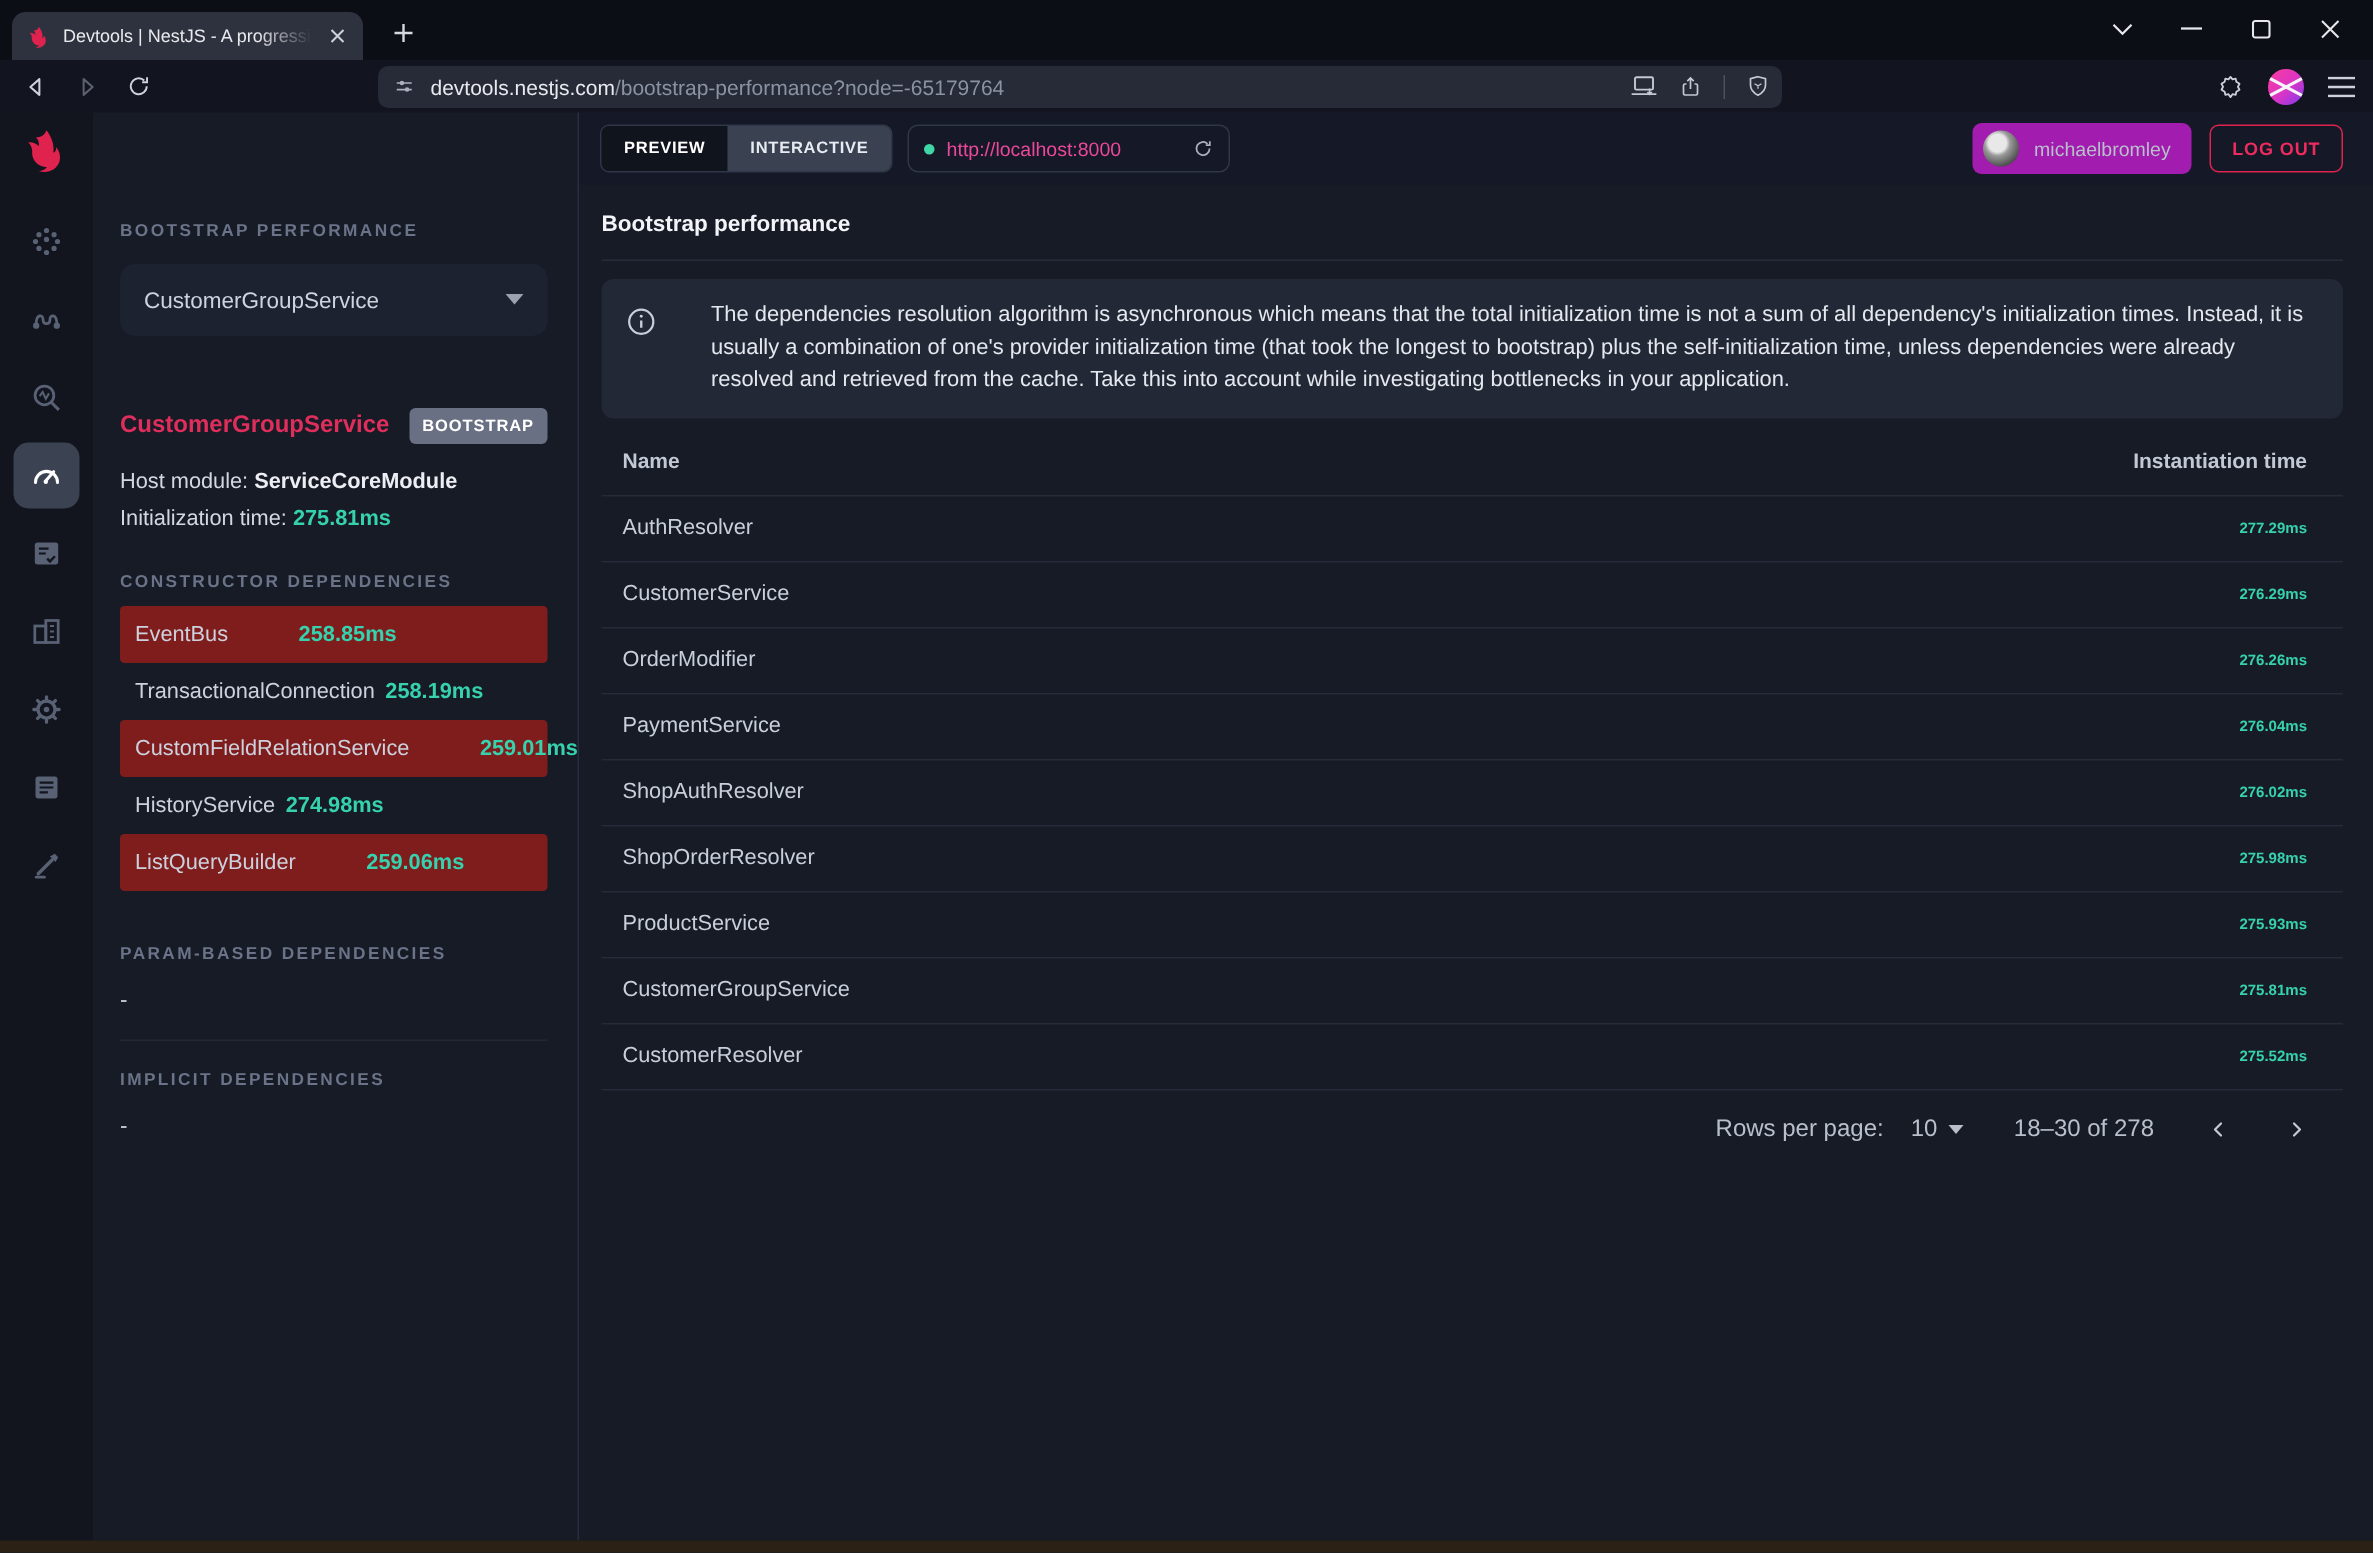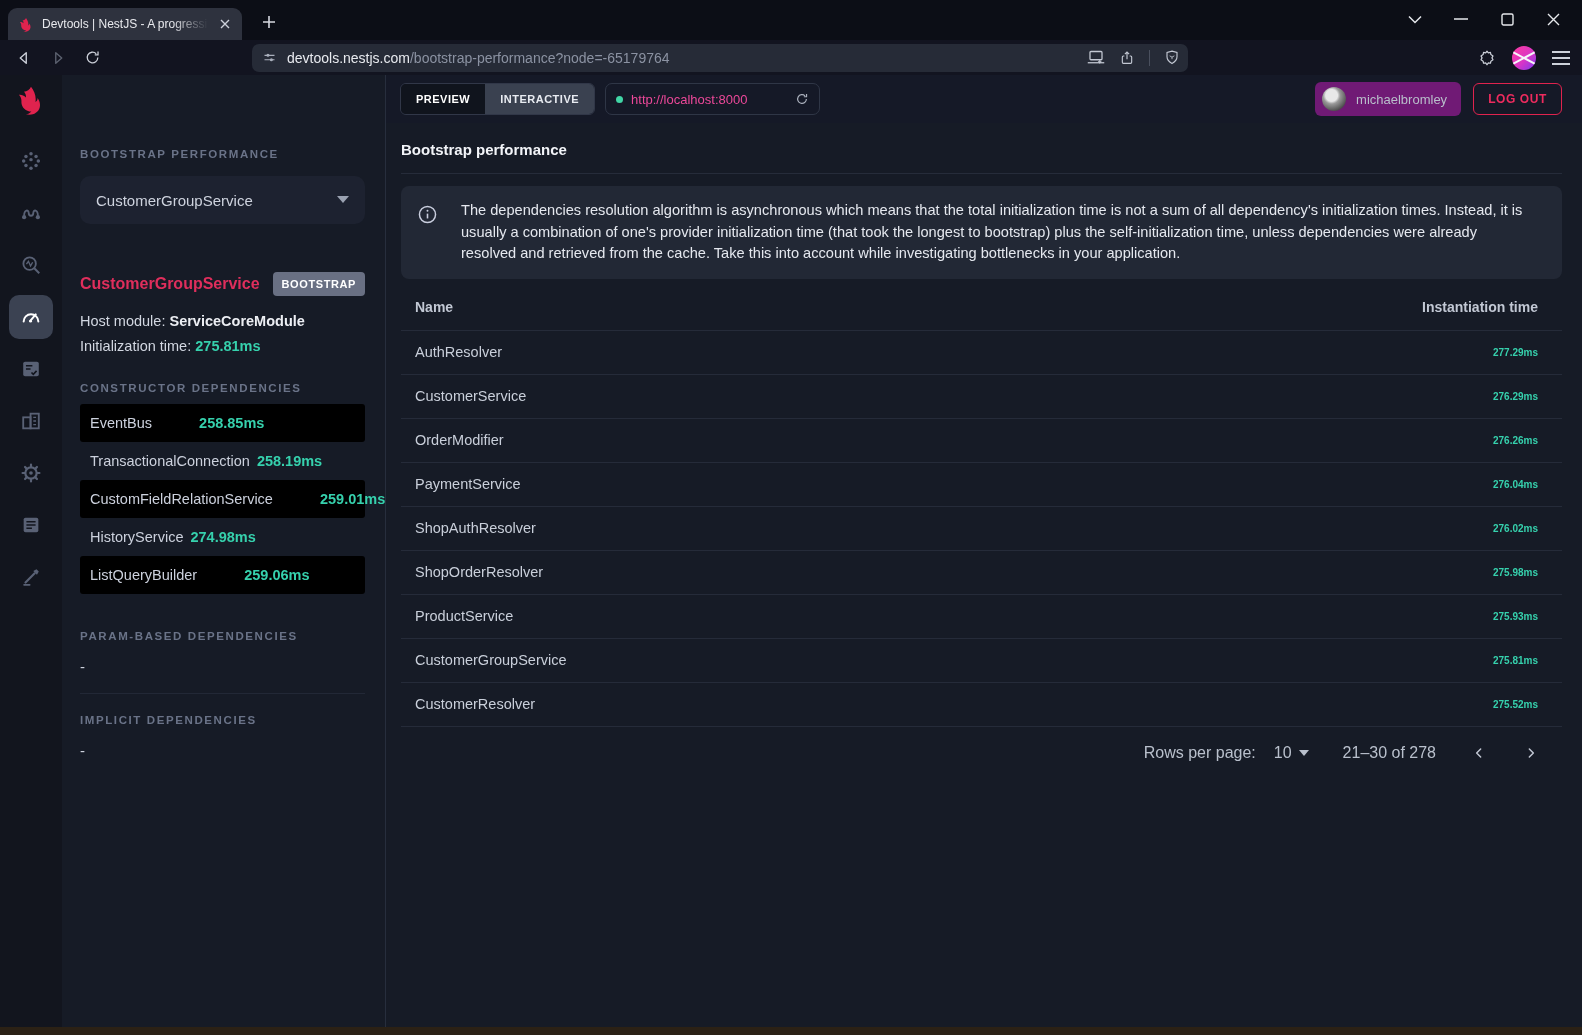--- a/index.html
+++ b/index.html
@@ -59,50 +59,50 @@
   .node-name { color:#df2e5c; font-size:16px; font-weight:bold; }
   .badge { background:#697083; color:#ffffff; font-size:11px; font-weight:bold; letter-spacing:.6px;
            border-radius:4px; padding:6px 9px; }
   .kv { margin-top:17px; font-size:14.5px; color:#d2d7e1; }
   .kv + .kv { margin-top:9px; }
   .kv b { color:#eceef3; }
   .kv .teal { color:#36d1ad; font-weight:bold; }
   .sec-head.mt { margin-top:28px; }
   .dep-list { margin-top:10px; }
   .dep-item { height:38px; display:flex; align-items:center; padding:0 10px; gap:7px; font-size:14.5px; color:#ccd1dd; }
-  .dep-item.alt { background:#000000; border-radius:3px;gap:47px; }
+  .dep-item.alt { background:#7f1d1d; border-radius:3px;gap:47px; }
   .dep-item .teal { color:#36d1ad; font-weight:bold; }
   .sec-head.mt2 { margin-top:36px; }
   .dash { margin-top:16px; color:#cdd2dd; font-size:15px; }
   .panel-divider { margin-top:18px; height:1px; background:#222836; }
   .sec-head.mt3 { margin-top:20px; }
 
   .main { flex:1; display:flex; flex-direction:column; background:#161b26; }
   .app-header { height:48px; flex:none; display:flex; align-items:center; padding:0 20px 0 14px; background:#151927; }
   .segmented { display:flex; height:32px; border:1px solid #313748; border-radius:6px; overflow:hidden; }
   .seg { display:flex; align-items:center; justify-content:center; font-size:11px; font-weight:bold; letter-spacing:.5px; padding:0 15px; }
   .seg.preview { background:#10141d; color:#ffffff; }
   .seg.interactive { background:#3a4150; color:#e8ebf1; }
   .appurl { margin-left:10px; width:215px; height:32px; border:1px solid #2f3646; border-radius:7px;
             display:flex; align-items:center; padding:0 10px; gap:8px; }
   .dot { width:7px; height:7px; border-radius:50%; background:#41d6a6; }
   .appurl .u { flex:1; color:#ec4899; font-size:13px; }
   .appurl .refresh { color:#aab0bc; }
   .hdr-right { margin-left:auto; display:flex; align-items:center; gap:12px; }
-  .userchip { height:34px; background:#701a75; border-radius:6px; display:flex; align-items:center; padding:0 14px 0 7px; gap:10px;text-align:right; }
+  .userchip { height:34px; background:#a21caf; border-radius:6px; display:flex; align-items:center; padding:0 14px 0 7px; gap:10px;text-align:right; }
   .user-avatar { width:24px; height:24px; border-radius:50%;
      background:radial-gradient(circle at 40% 35%, #e8e8e8 0 28%, #9a9a9a 40%, #4c4c4c 75%, #2c2c2c 100%); }
   .username { color:#b9bfcb; font-size:13px; }
   .logout { height:32px; border:1px solid #e0234e; border-radius:6px; color:#ee2b5e; font-size:12px;
             font-weight:bold; letter-spacing:.6px; display:flex; align-items:center; padding:0 14px; background:transparent; }
 
   .content { padding:18px 20px 0 15px; }
   .page-title { color:#f2f4f8; font-size:15px; font-weight:bold; padding-bottom:15px; border-bottom:1px solid #262c3a; }
   .infobox { margin-top:12px; background:#222835; border-radius:8px; padding:14px 26px 14px 16px;
-             display:flex; gap:23px; align-items:flex-start; }
+             display:flex; gap:36px; align-items:flex-start; }
   .infobox .i-icon { color:#c9cede; margin-top:4px; flex:none; }
   .infobox .i-text { color:#e5e8ef; font-size:14.6px; line-height:21.5px; }
 
   .table { margin-top:6px; }
   .thead { display:flex; justify-content:space-between; align-items:center; height:46px; padding:0 24px 0 14px;
            border-bottom:1px solid #252b39; color:#c2c8d4; font-size:14px; font-weight:bold; }
   .trow { display:flex; justify-content:space-between; align-items:center; height:44px; padding:0 24px 0 14px;
           border-bottom:1px solid #252b39; }
   .tname { color:#c9cfda; font-size:14.5px; }
   .ttime { color:#36d1ad; font-size:10px; font-weight:bold; }
@@ -447,21 +447,21 @@
               <span class="ttime">275.52ms</span>
             </div>
         </div>
 
         <div class="pagination">
           <span class="rpp-label">Rows per page:</span>
           <span class="rpp-value">
             <span>10</span>
             <span class="rpp-caret"></span>
           </span>
-          <span class="range">21–30 of 278</span>
+          <span class="range">18–30 of 278</span>
           <span class="pg-btn first">
             <svg width="16" height="16" viewBox="0 0 24 24">
                 <path d="M14.5 6L8.5 12l6 6" fill="none" stroke="currentColor" stroke-width="2.2" stroke-linecap="round" stroke-linejoin="round"></path>
               </svg>
           </span>
           <span class="pg-btn">
             <svg width="16" height="16" viewBox="0 0 24 24">
                 <path d="M9.5 6l6 6-6 6" fill="none" stroke="currentColor" stroke-width="2.2" stroke-linecap="round" stroke-linejoin="round"></path>
               </svg>
           </span>

